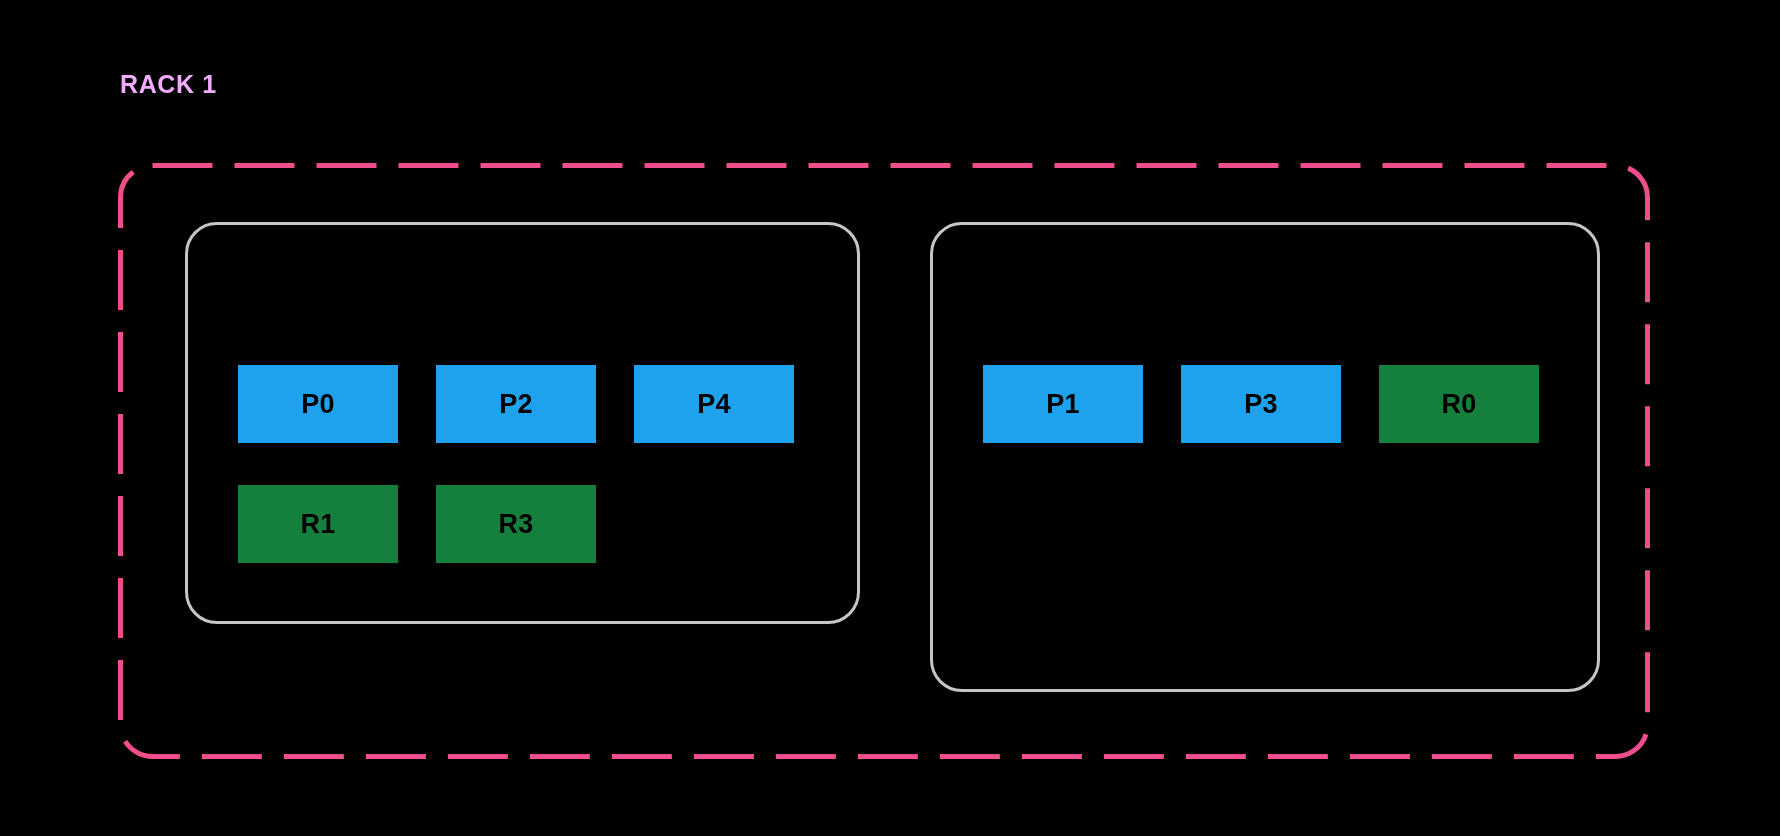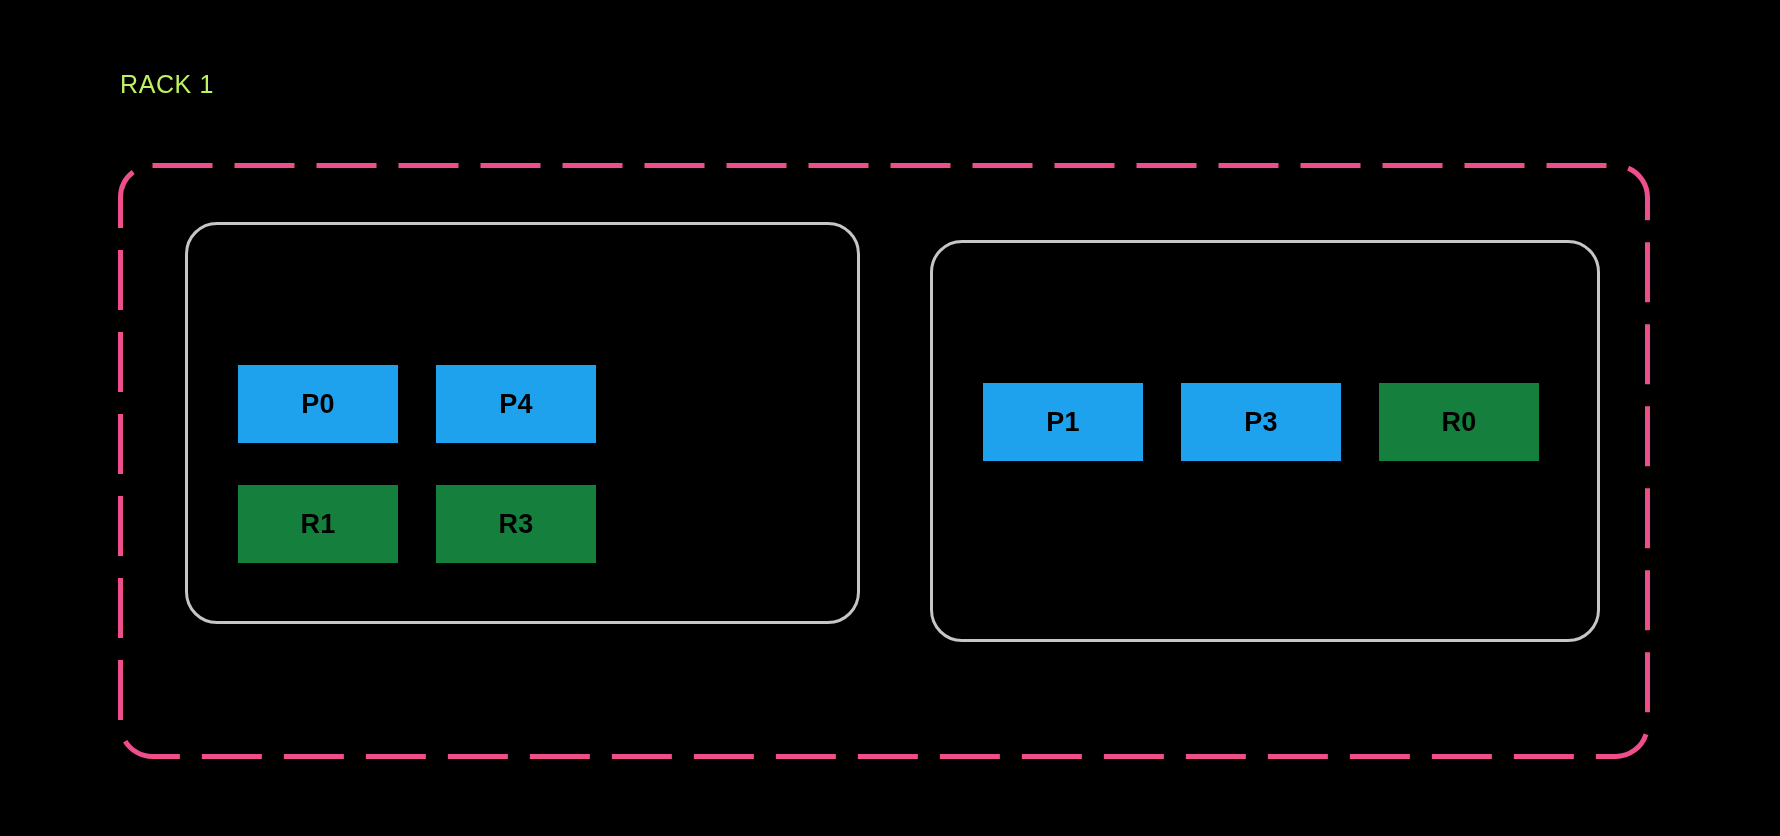--- a/index.html
+++ b/index.html
@@ -23,23 +23,23 @@
     height: 836px;
     background: #000000;
   }
 
   
   .rack-label {
     position: absolute;
     left: 120px;
     top: 72px;
     font-size: 25px;
-    font-weight: normal;
+    font-weight: bold;
     letter-spacing: 0.6px;
-    color: #bef264;
+    color: #f0abfc;
     line-height: 1;
     white-space: nowrap;
   }
 
   
   .rack-boundary {
     position: absolute;
     left: 118px;
     top: 163px;
     width: 1532px;
@@ -61,23 +61,23 @@
   }
   #node-panel-0 {
     left: 185px;
     top: 222px;
     width: 675px;
     height: 402px;
     padding-left: 8px;
   }
   #node-panel-1 {
     left: 930px;
-    top: 240px;
+    top: 222px;
     width: 670px;
-    height: 402px;
+    height: 470px;
   }
 
   
   .slot-row {
     position: absolute;
     display: flex;
     flex-direction: row;
     align-items: center;
   }
   .row-top    { left: 50px; top: 140px; }
@@ -111,20 +111,21 @@
 
   <div class="rack-boundary">
     <svg width="1532" height="596" viewBox="0 0 1532 596" xmlns="http://www.w3.org/2000/svg">
       <rect x="2.5" y="2.5" width="1527" height="591" rx="32" ry="32" fill="none" stroke="#ef4e8c" stroke-width="5" stroke-dasharray="60 22" stroke-linecap="butt"></rect>
     </svg>
   </div>
 
   <div class="node-panel" id="node-panel-0">
     <div class="slot-row row-top">
       <div class="slot slot-primary">P0</div>
+      <div class="slot slot-primary">P2</div>
       <div class="slot slot-primary">P4</div>
     </div>
     <div class="slot-row row-bottom">
       <div class="slot slot-replica">R1</div>
       <div class="slot slot-replica">R3</div>
     </div>
   </div>
 
   <div class="node-panel" id="node-panel-1">
     <div class="slot-row row-top">

